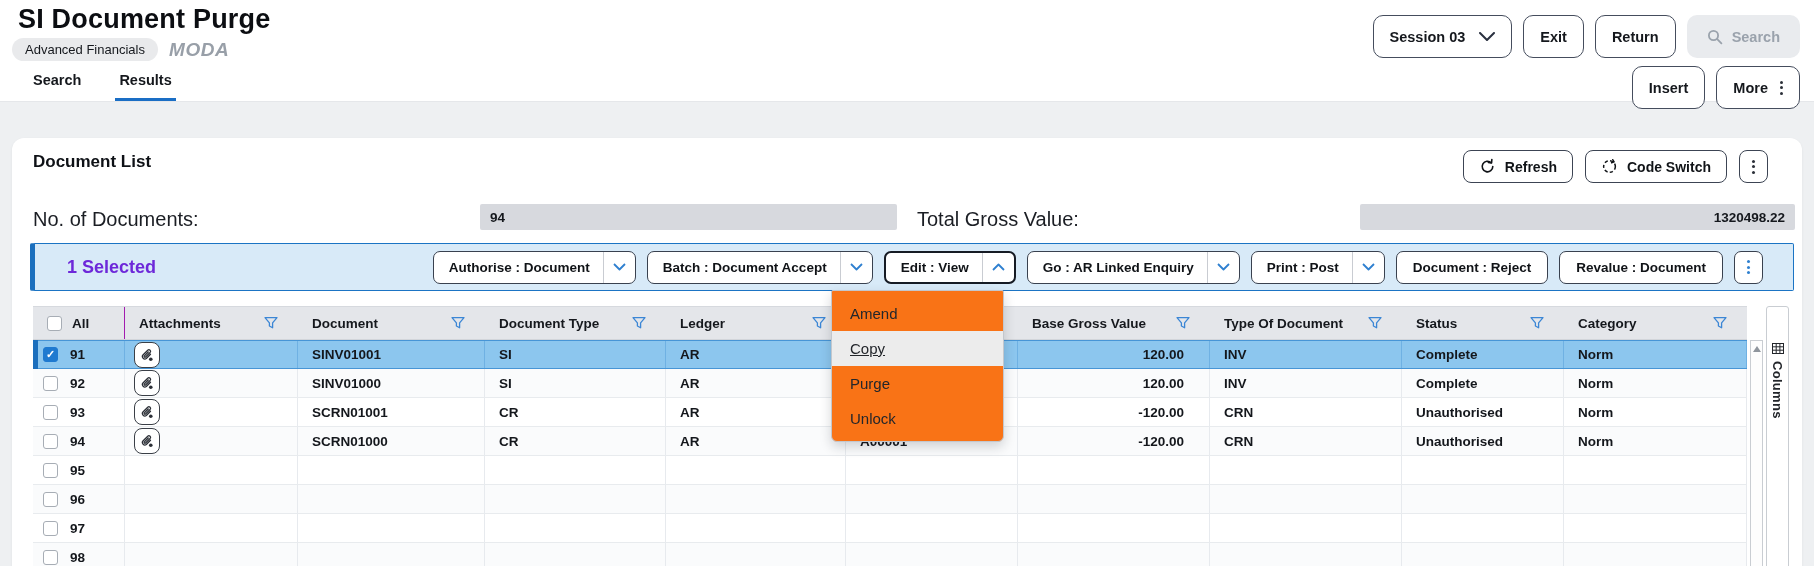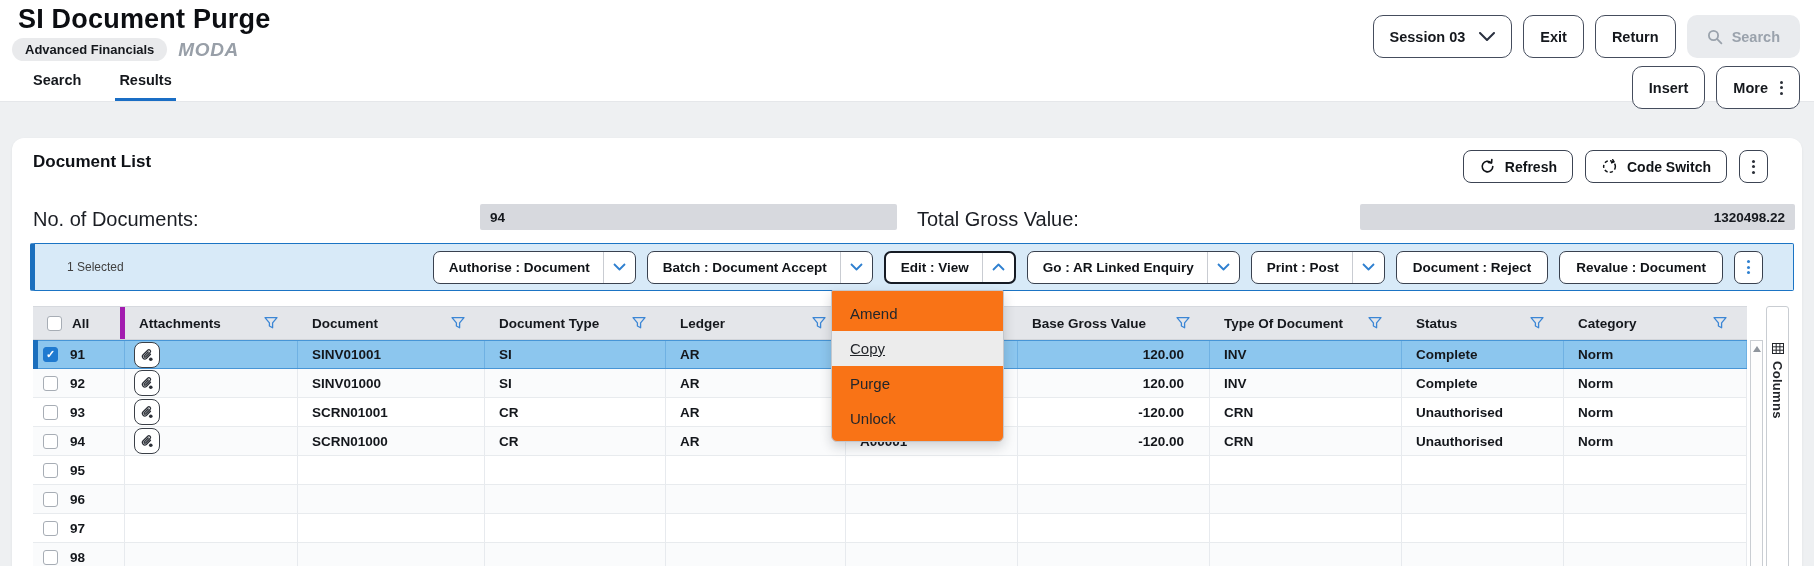--- a/index.html
+++ b/index.html
@@ -4,21 +4,21 @@
 <style>
   * { margin:0; padding:0; box-sizing:border-box; }
   html,body { width:1814px; height:566px; }
   body { font-family:"Liberation Sans", sans-serif; overflow:hidden; background:#eef0f2; }
   .stage { position:relative; width:1814px; height:566px; overflow:hidden; background:#eef0f2; }
 
   
   .topbar { position:absolute; top:0; left:0; right:0; height:102px; background:#ffffff; border-bottom:1px solid #e5e7ea; }
   .page-title { position:absolute; top:4px; left:18px; font-size:27px; font-weight:800; color:#0c0e12; letter-spacing:.2px; }
   .module-row { position:absolute; top:38px; left:12px; display:flex; align-items:center; gap:11px; }
-  .module-badge { background:#e9eaec; color:#15181d; font-size:13px; font-weight:700; padding:4px 13px; border-radius:13px; }
+  .module-badge { background:#e9eaec; color:#15181d; font-size:13px; font-weight:400; padding:4px 13px; border-radius:13px; }
   .module-code { color:#989fa8; font-size:19px; font-weight:600; letter-spacing:.6px;font-style:italic; }
   .tabs { position:absolute; left:29px; bottom:0; display:flex; gap:30px; }
   .tab { font-size:14.5px; font-weight:600; color:#15181d; padding:6px 4px 10px 4px; border-bottom:3px solid transparent; cursor:pointer; }
   .tab.active { font-weight:700; border-bottom-color:#1a6ec5; }
 
   .btn { display:inline-flex; align-items:center; justify-content:center; background:#fff; border:1.5px solid #454d5d; border-radius:10px; height:43px; padding:0 16px; font-size:14.5px; font-weight:600; color:#15181d; cursor:pointer; white-space:nowrap;text-align:right; }
   .top-actions { position:absolute; top:15px; right:14px; display:flex; gap:11px; }
   .sub-actions { position:absolute; top:66px; right:14px; display:flex; gap:11px; }
   .btn .caret { margin-left:14px; display:inline-flex; color:#2a3140; }
   .btn.disabled { background:#e9ebee; border:none; color:#9aa2ac; cursor:default; gap:9px; padding:0 20px; }
@@ -35,42 +35,42 @@
   .sbtn.icon-only { width:29px; padding:0; justify-content:center; }
 
   
   .fields-row { position:absolute; top:66px; left:0; right:0; height:27px; }
   .field-label { position:absolute; top:4px; font-size:20px; font-weight:500; color:#1b1e24; }
   .ro-field { position:absolute; top:0; height:26px; background:#d7d9de; display:flex; align-items:center; padding:0 10px; font-size:13.5px; font-weight:600; color:#15181d; border-radius:2px; }
   .ro-field.right { justify-content:flex-end; }
 
   
   .action-bar { position:absolute; top:105px; left:18px; right:8px; height:48px; background:#d8eaf8; border:1.5px solid #1b74c4; border-left:5px solid #1b6fbd; border-radius:2px; display:flex; align-items:center; padding:0 30px 0 32px; }
-  .selected-count { font-size:12px; font-weight:400; color:#404040; }
+  .selected-count { font-size:18px; font-weight:700; color:#6d28d9; }
   .ab-buttons { margin-left:auto; display:flex; gap:11px; align-items:center; }
   .abtn { display:inline-flex; align-items:stretch; background:#fff; border:1.4px solid #39414f; border-radius:7px; height:33px; font-size:13.5px; font-weight:700; color:#101317; cursor:pointer; white-space:nowrap; overflow:hidden;justify-content:space-between; }
   .abtn .lbl { display:flex; align-items:center; padding:0 13px 0 15px; }
   .abtn .sep { width:1px; background:#c9ccd2; margin:0; }
   .abtn .caret-box { width:31px; display:flex; align-items:center; justify-content:center; color:#2f80d0; }
   .abtn.plain .lbl { padding:0 16px; }
   .abtn.open { border:2px solid #161b24; }
   .abtn.kebab { width:29px; align-items:center; justify-content:center; }
 
   
   .menu { position:absolute; top:152px; left:819px; width:173px; height:152px; background:#f97316; border:1px solid #c3c7cd; border-radius:2px 2px 6px 6px; box-shadow:0 5px 12px rgba(20,30,40,.18); z-index:30; padding:5px 0; }
   .menu-item { height:35px; display:flex; align-items:center; padding-left:18px; font-size:15px; color:#23262b; cursor:pointer; }
   .menu-item.hover { background:#ececec;text-decoration:underline; }
 
   
   .table { position:absolute; top:168px; left:21px; width:1714px; }
   .tr, .thead { display:grid; grid-template-columns:92px 173px 187px 181px 180px 172px 192px 192px 162px 183px; }
   .thead { height:34px; background:#e4e6ea; border-top:1px solid #d6d9de; border-bottom:1px solid #d2d5da; }
   .th { display:flex; align-items:center; padding:0 20px 0 14px; font-size:13.5px; font-weight:700; color:#15181d; }
   .th .flt { margin-left:auto; display:inline-flex; cursor:pointer; }
-  .th.first { border-right:5px solid #a21caf; gap:10px; }
+  .th.first { border-right:1px solid #a21caf; gap:10px; }
   .tr { height:29px; background:#fff; border-bottom:1px solid #e8ebee; }
   .tr.alt { background:#fafbfc; }
   .td { display:flex; align-items:center; padding:0 14px; font-size:13.5px; font-weight:600; color:#14171c; border-right:1px solid #e7eaee; overflow:hidden; }
   .td.num { gap:12px; padding-left:10px; }
   .td.right { justify-content:flex-end; padding-right:25px; }
   .td.att { padding-left:9px; }
   .tr.selected { background:#8cc6ee; border-top:1px solid #4795d6; border-bottom:1px solid #4795d6; position:relative; }
   .tr.selected .td { border-right-color:#6fb1e3; }
   .tr.selected::before { content:""; position:absolute; left:0; top:-1px; bottom:-1px; width:5px; background:#1b6fbd; }
 

